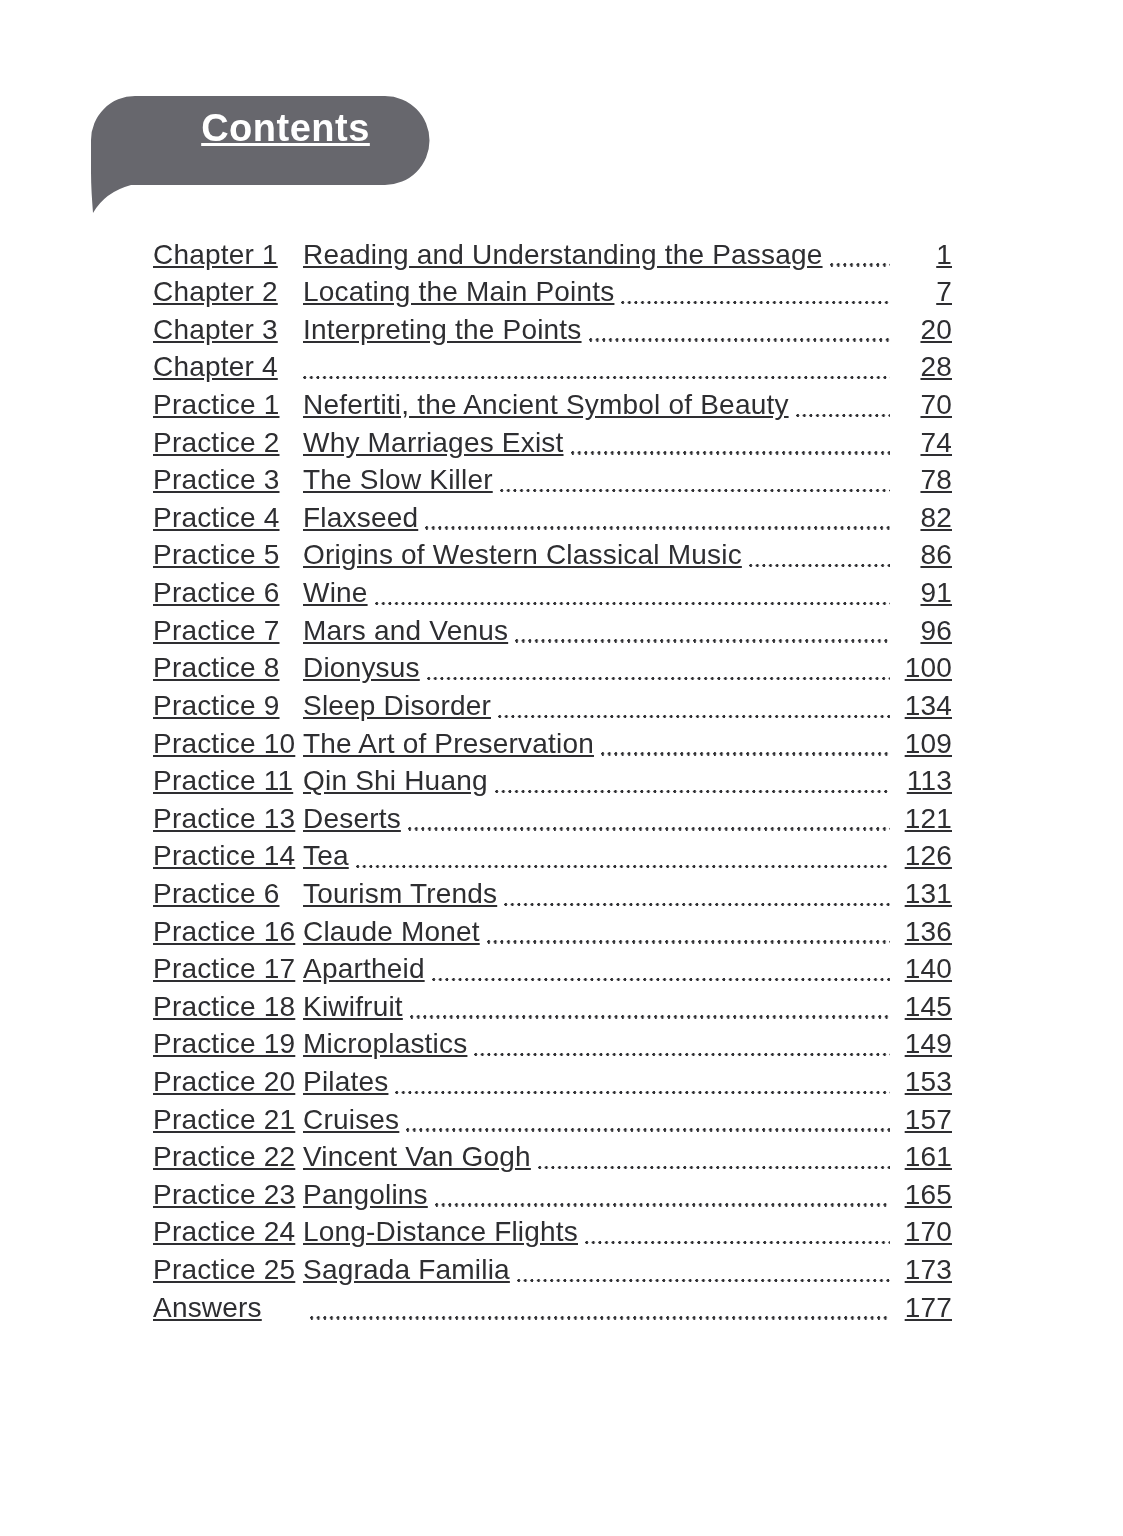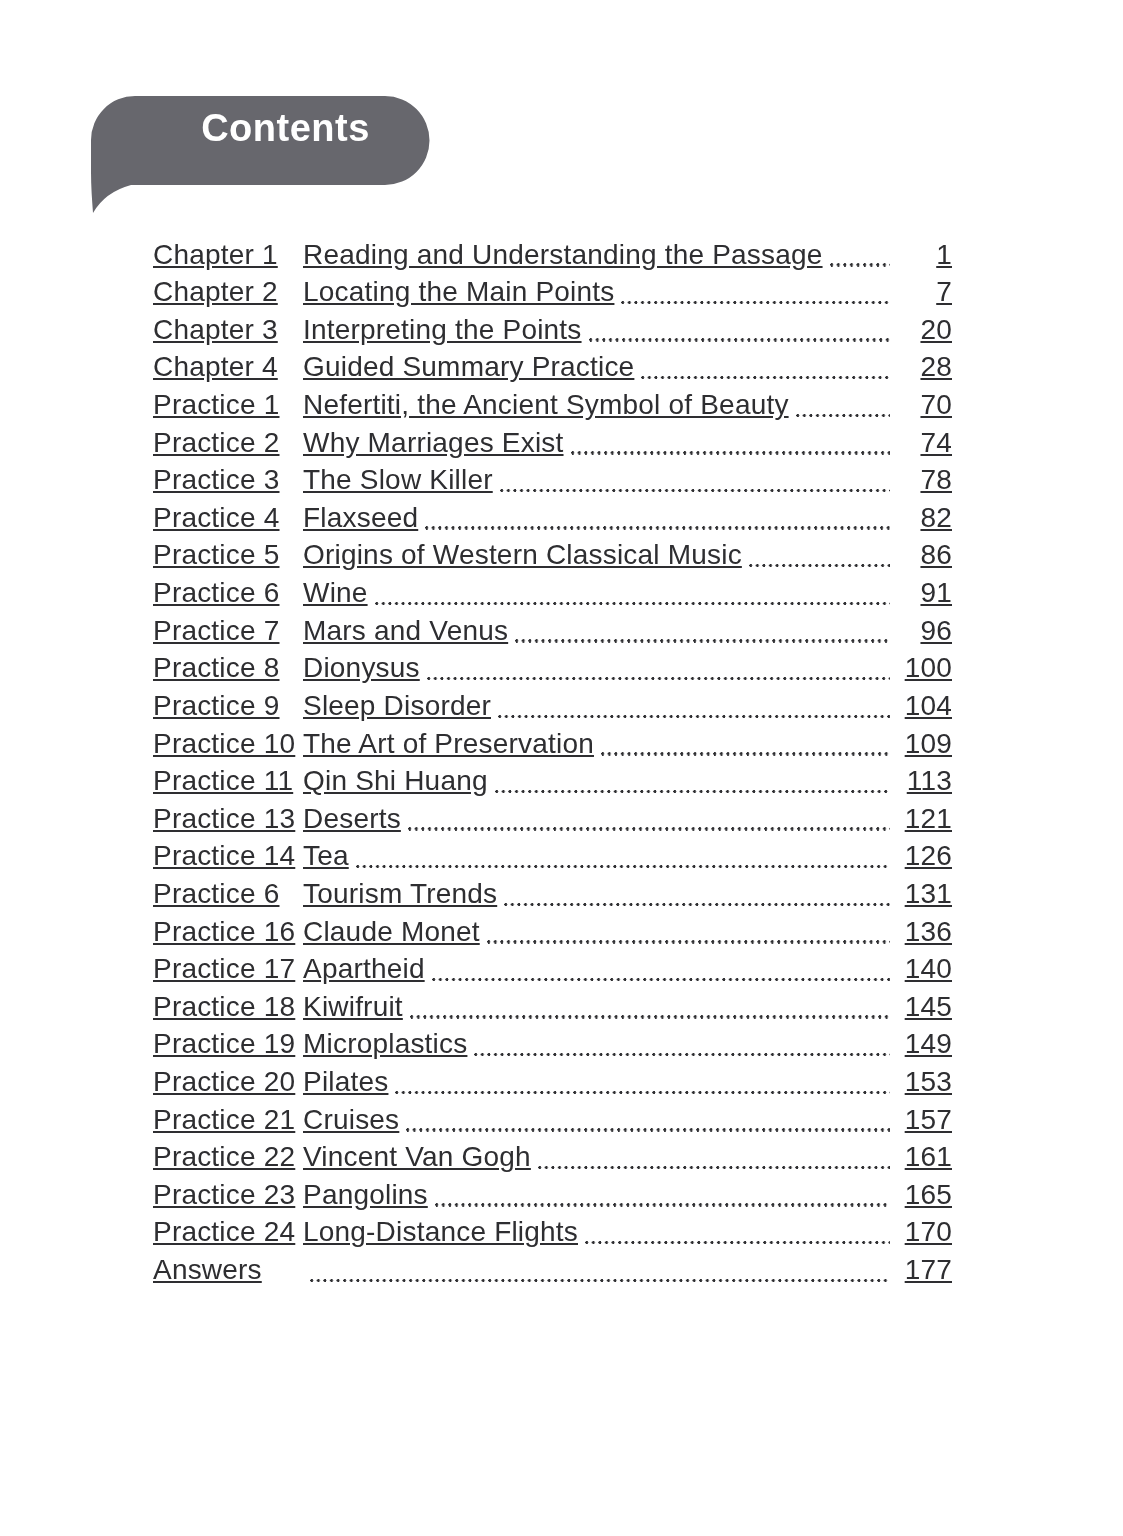--- a/index.html
+++ b/index.html
@@ -16,21 +16,21 @@
   }
   .page{position:absolute;inset:0;background:var(--paper);}
 
   
   .bubble{position:absolute;left:91px;top:96px;width:339px;height:117px;}
   .bubble-shape{position:absolute;left:0;top:0;width:339px;height:117px;color:var(--bubble);display:block;}
   .bubble-title{
     position:absolute;left:0;top:0;width:339px;height:72px;
     display:flex;align-items:center;justify-content:center;
     box-sizing:border-box;padding-left:50px;padding-bottom:8px;
-    margin:0;color:#ffffff;font-size:38px;font-weight:bold;letter-spacing:0.5px;
+    margin:0;color:#ffffff;font-size:38px;font-weight:bold;letter-spacing:0.5px;text-decoration:underline;
   }
 
   
   .toc{position:absolute;left:153px;top:238px;width:799px;}
   .toc-row{
     display:flex;align-items:flex-end;
     height:37.62px;box-sizing:border-box;padding-bottom:5px;
     font-size:28px;color:var(--ink);letter-spacing:0.2px;text-decoration:underline;
   }
   .toc-label{flex:none;width:150px;white-space:nowrap;}
@@ -76,21 +76,20 @@
     <span class="toc-page">7</span>
   </div>
       <div class="toc-row">
     <span class="toc-label">Chapter 3</span>
     <span class="toc-title">Interpreting the Points</span>
     <span class="toc-leader"></span>
     <span class="toc-page">20</span>
   </div>
       <div class="toc-row">
     <span class="toc-label">Chapter 4</span>
-    <span class="toc-title">Guided Summary Practice</span>
     <span class="toc-leader"></span>
     <span class="toc-page">28</span>
   </div>
       <div class="toc-row">
     <span class="toc-label">Practice 1</span>
     <span class="toc-title">Nefertiti, the Ancient Symbol of Beauty</span>
     <span class="toc-leader"></span>
     <span class="toc-page">70</span>
   </div>
       <div class="toc-row">
@@ -132,21 +131,21 @@
       <div class="toc-row">
     <span class="toc-label">Practice 8</span>
     <span class="toc-title">Dionysus</span>
     <span class="toc-leader"></span>
     <span class="toc-page">100</span>
   </div>
       <div class="toc-row">
     <span class="toc-label">Practice 9</span>
     <span class="toc-title">Sleep Disorder</span>
     <span class="toc-leader"></span>
-    <span class="toc-page">104</span>
+    <span class="toc-page">134</span>
   </div>
       <div class="toc-row">
     <span class="toc-label">Practice 10</span>
     <span class="toc-title">The Art of Preservation</span>
     <span class="toc-leader"></span>
     <span class="toc-page">109</span>
   </div>
       <div class="toc-row">
     <span class="toc-label">Practice 11</span>
     <span class="toc-title">Qin Shi Huang</span>
@@ -219,20 +218,26 @@
     <span class="toc-leader"></span>
     <span class="toc-page">165</span>
   </div>
       <div class="toc-row">
     <span class="toc-label">Practice 24</span>
     <span class="toc-title">Long-Distance Flights</span>
     <span class="toc-leader"></span>
     <span class="toc-page">170</span>
   </div>
       <div class="toc-row">
+    <span class="toc-label">Practice 25</span>
+    <span class="toc-title">Sagrada Familia</span>
+    <span class="toc-leader"></span>
+    <span class="toc-page">173</span>
+  </div>
+      <div class="toc-row">
     <span class="toc-label">Answers</span>
     <span class="toc-title"></span>
     <span class="toc-leader"></span>
     <span class="toc-page">177</span>
   </div>
     </div>
 
 </div>
 
 </body></html>

